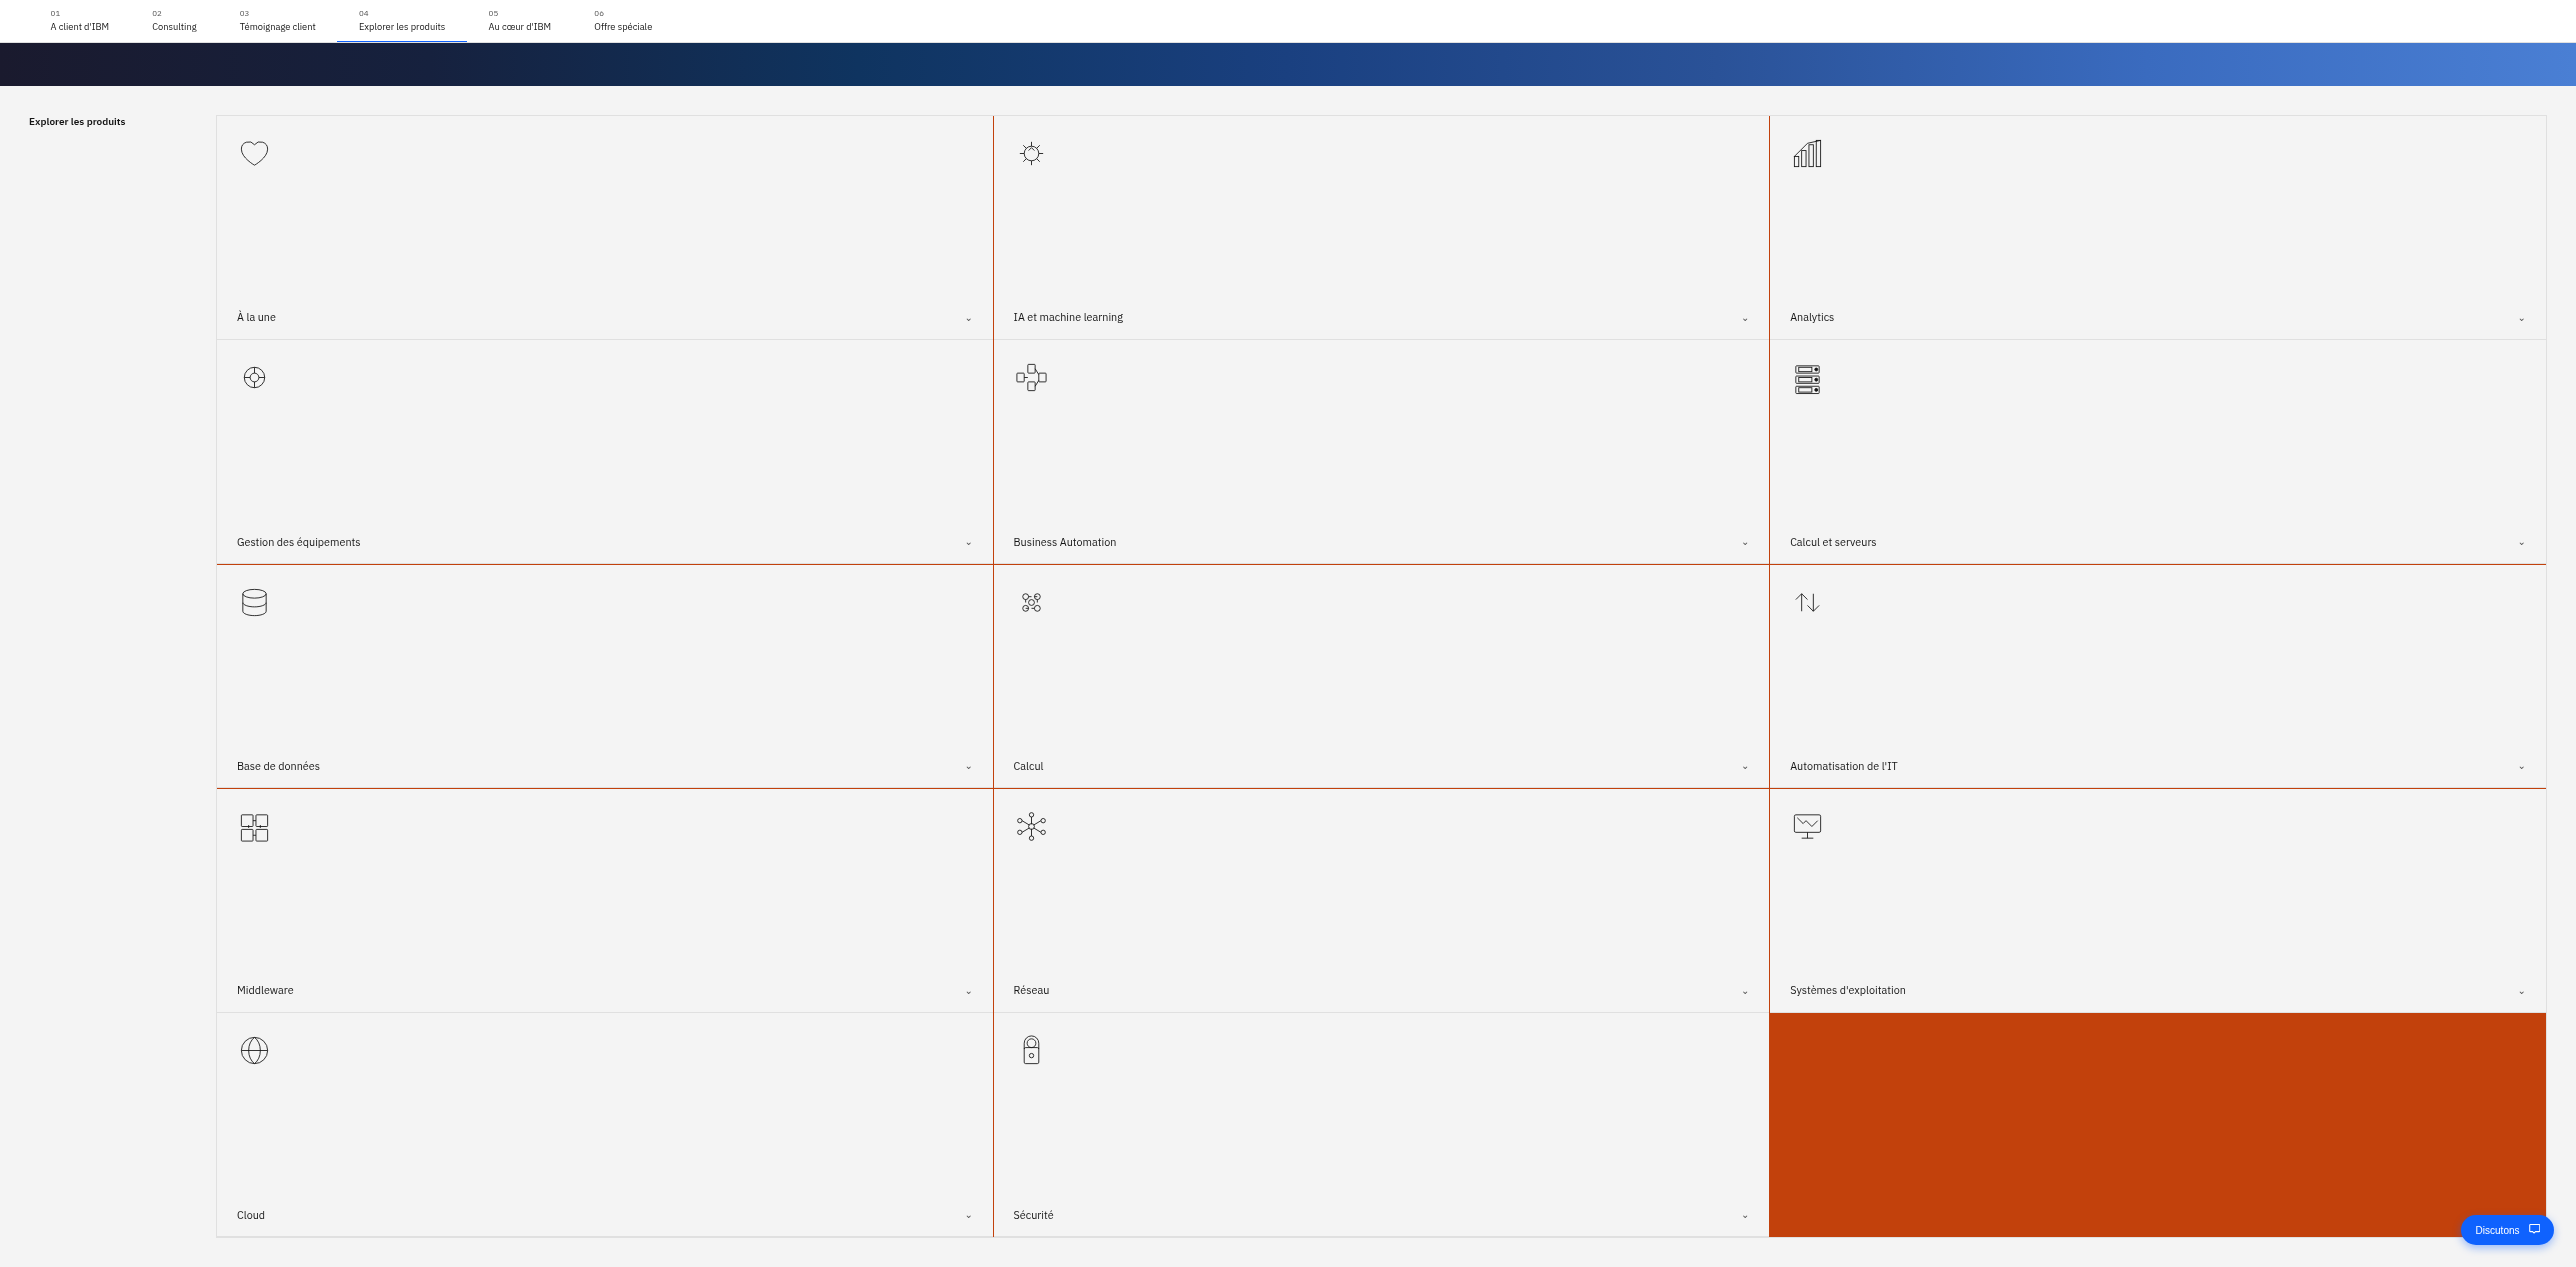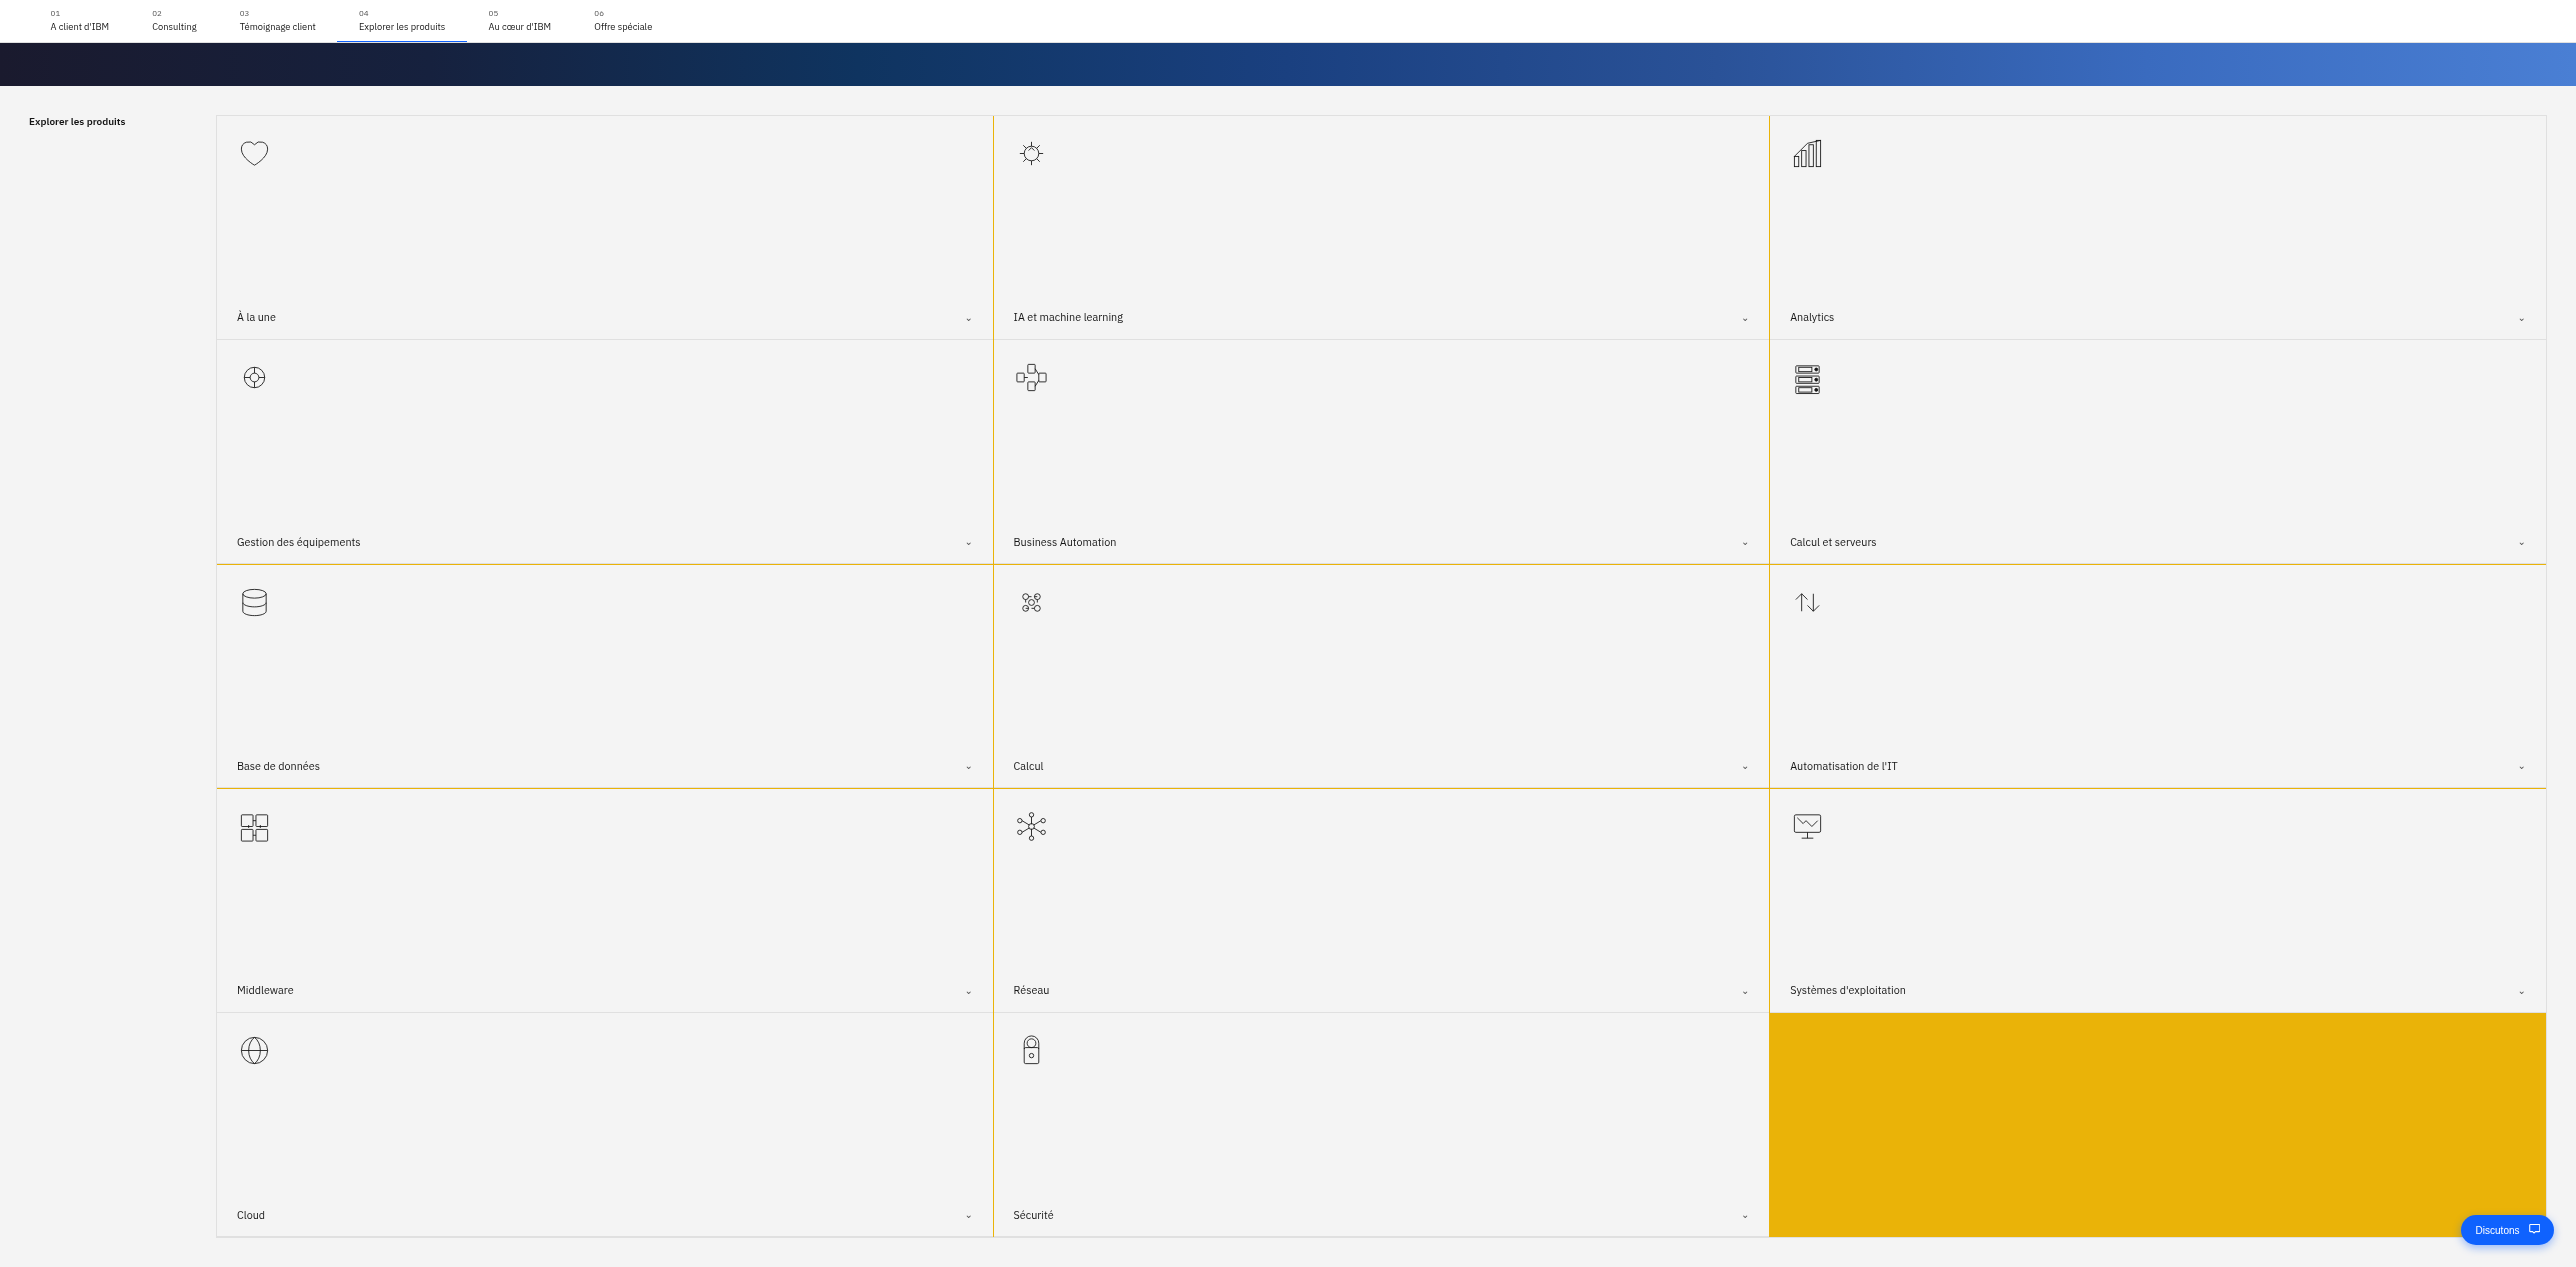--- a/index.html
+++ b/index.html
@@ -66,21 +66,21 @@
       font-weight: 600;
       color: #161616;
     }
 
     
     .products-grid {
       flex: 1;
       display: grid;
       grid-template-columns: repeat(3, 1fr);
       gap: 0.7px;
-      background: #eab308;
+      background: #c2410c;
       border: 0.7px solid #e0e0e0;
     }
 
     .product-card {
       background: #f4f4f4;
       padding: 20px 20px 14.4px 20px;
       cursor: pointer;
       display: flex;
       flex-direction: column;
       gap: 11.5px;

